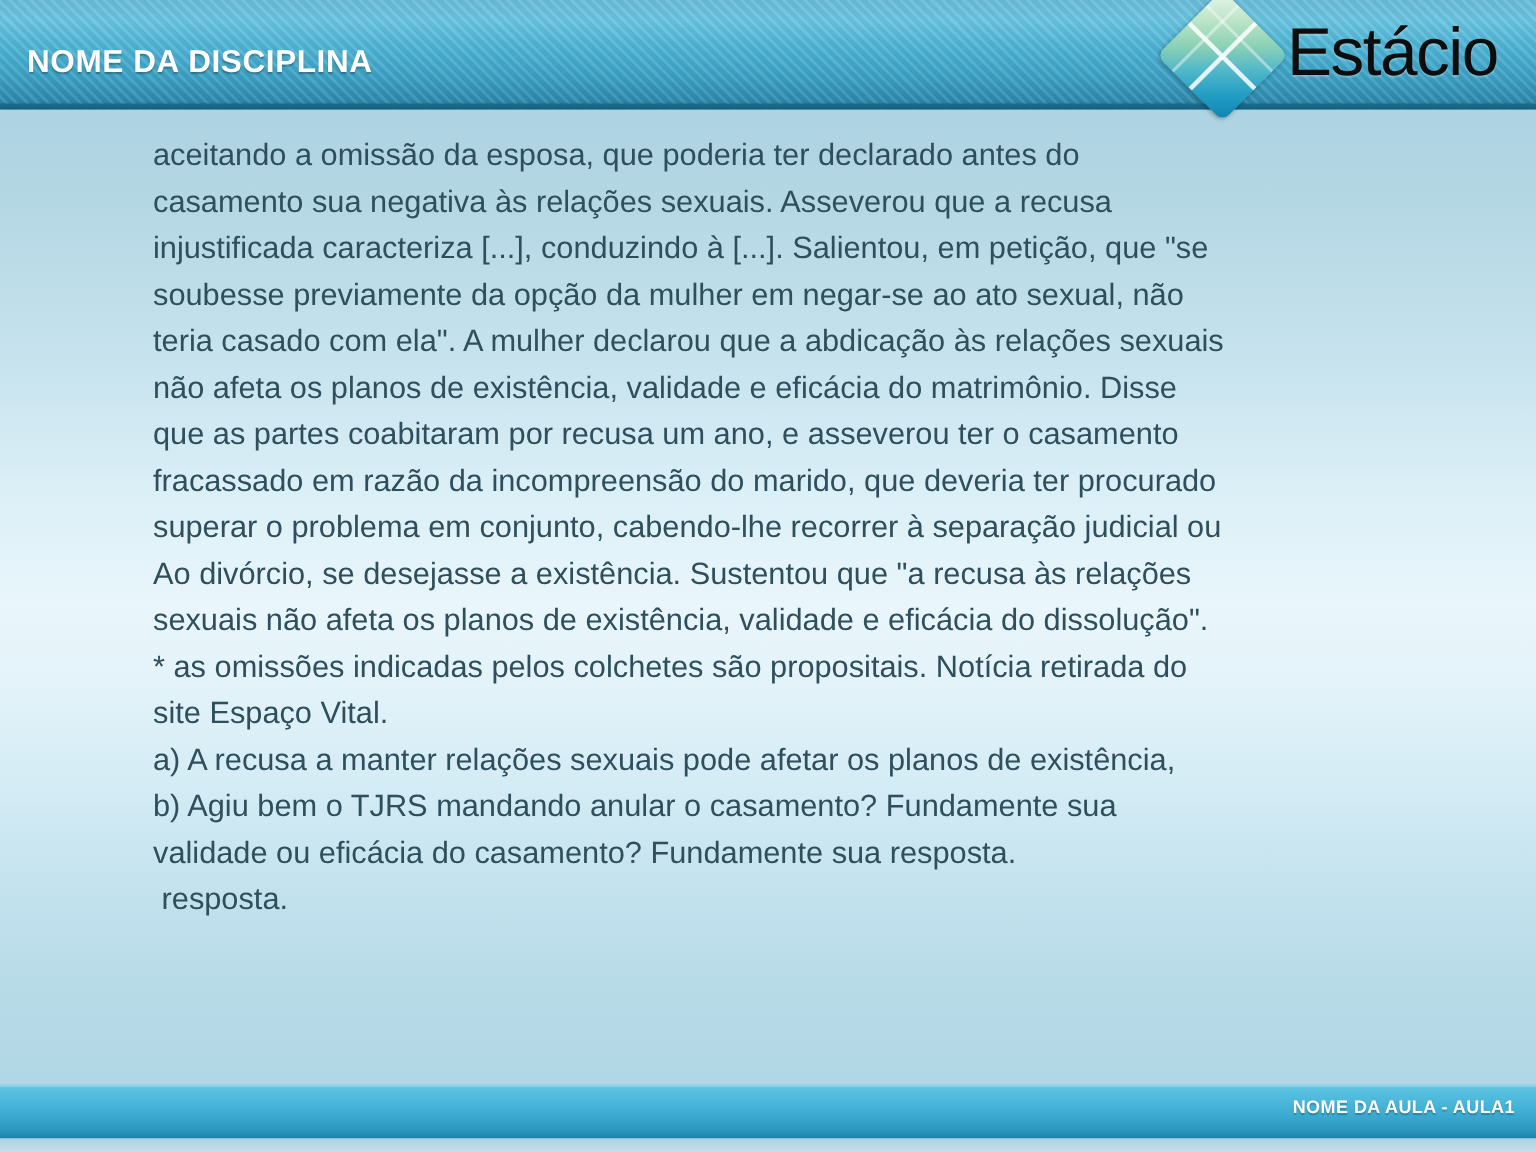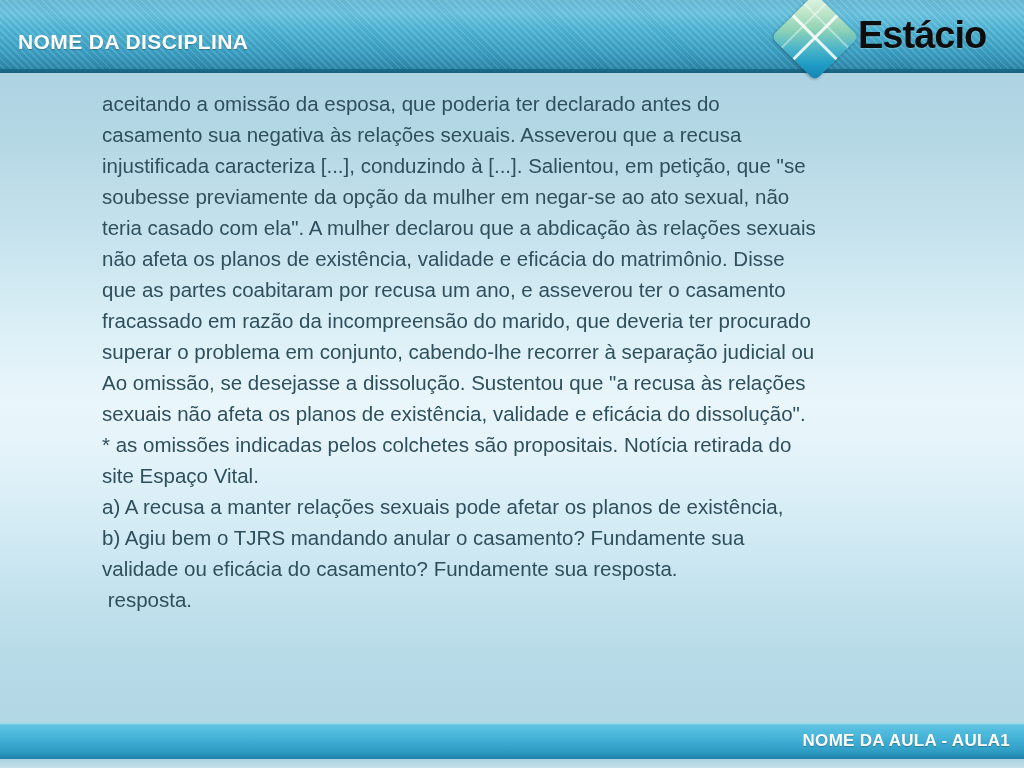--- a/index.html
+++ b/index.html
@@ -119,22 +119,22 @@
     background: rgba(255,255,255,0.85);
   }
   .logo-diamond .gl-v { left: 50%; top: 0; width: 3px; height: 100%; margin-left: -1.5px; }
   .logo-diamond .gl-h { top: 50%; left: 0; height: 3px; width: 100%; margin-top: -1.5px; }
   .logo-diamond .gl-v2 { left: 22%; top: 0; width: 2px; height: 100%; position: absolute; background: rgba(255,255,255,0.42); }
   .logo-diamond .gl-h2 { top: 22%; left: 0; height: 2px; width: 100%; position: absolute; background: rgba(255,255,255,0.42); }
   .logo-word {
     position: absolute;
     left: 82px;
     top: 4px;
-    font-size: 38px;
-    font-weight: bold;
+    font-size: 45px;
+    font-weight: normal;
     color: #0d0d0d;
     letter-spacing: -1px;
     line-height: 58px;
     text-shadow: 0 1px 1px rgba(255,255,255,0.25);
     white-space: nowrap;
   }
 
   
   .content {
     position: absolute;
@@ -170,21 +170,21 @@
     left: 0;
     top: 0;
     width: 1024px;
     height: 2px;
     background: linear-gradient(to bottom, rgba(255,255,255,0.45), rgba(255,255,255,0.05));
   }
   .footer-title {
     position: absolute;
     right: 14px;
     top: 8px;
-    font-size: 17px;
+    font-size: 12px;
     font-weight: bold;
     letter-spacing: 0.3px;
     color: #ffffff;
     text-shadow: 0 1px 1px rgba(0,0,0,0.25);
     white-space: nowrap;
   }
   .footer-bottom-strip {
     position: absolute;
     left: 0;
     top: 759px;
@@ -219,21 +219,21 @@
   <div class="content">
     <div class="content-line">aceitando a omissão da esposa, que poderia ter declarado antes do</div>
     <div class="content-line">casamento sua negativa às relações sexuais. Asseverou que a recusa</div>
     <div class="content-line">injustificada caracteriza [...], conduzindo à [...]. Salientou, em petição, que "se</div>
     <div class="content-line">soubesse previamente da opção da mulher em negar-se ao ato sexual, não</div>
     <div class="content-line">teria casado com ela". A mulher declarou que a abdicação às relações sexuais</div>
     <div class="content-line">não afeta os planos de existência, validade e eficácia do matrimônio. Disse</div>
     <div class="content-line">que as partes coabitaram por recusa um ano, e asseverou ter o casamento</div>
     <div class="content-line">fracassado em razão da incompreensão do marido, que deveria ter procurado</div>
     <div class="content-line">superar o problema em conjunto, cabendo-lhe recorrer à separação judicial ou</div>
-    <div class="content-line">Ao omissão, se desejasse a dissolução. Sustentou que "a recusa às relações</div>
+    <div class="content-line">Ao divórcio, se desejasse a existência. Sustentou que "a recusa às relações</div>
     <div class="content-line">sexuais não afeta os planos de existência, validade e eficácia do dissolução".</div>
     <div class="content-line">* as omissões indicadas pelos colchetes são propositais. Notícia retirada do</div>
     <div class="content-line">site Espaço Vital.</div>
     <div class="content-line">a) A recusa a manter relações sexuais pode afetar os planos de existência,</div>
     <div class="content-line">b) Agiu bem o TJRS mandando anular o casamento? Fundamente sua</div>
     <div class="content-line">validade ou eficácia do casamento? Fundamente sua resposta.</div>
     <div class="content-line"> resposta.</div>
   </div>
 
   <div class="footer">

